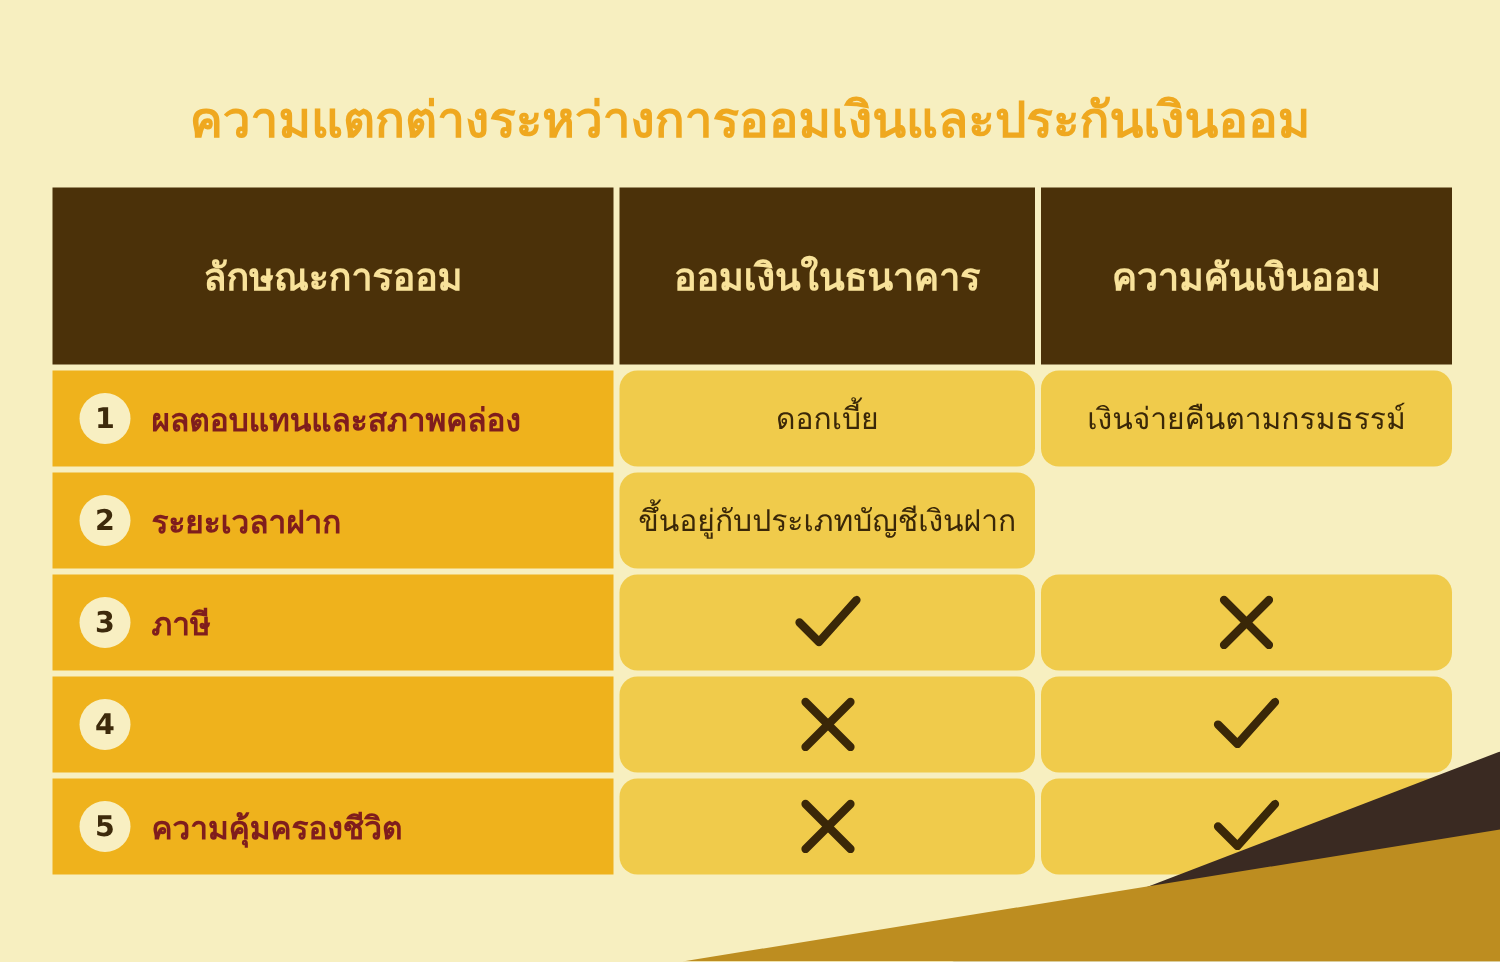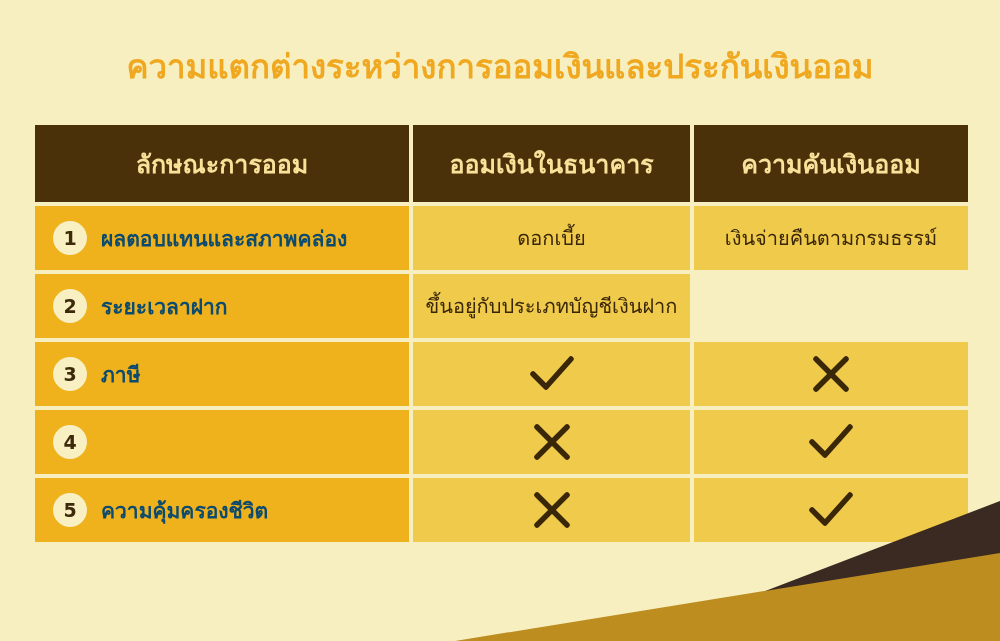--- a/index.html
+++ b/index.html
@@ -28,21 +28,21 @@
     bottom: 0;
     width: 560px;
     height: 140px;
     pointer-events: none;
   }
 
   
   #title {
     position: absolute;
     left: 0;
-    top: 47px;
+    top: 60px;
     width: 1000px;
     text-align: center;
     font-size: 33px;
     font-weight: bold;
     color: #EFA81F;
     letter-spacing: 0px;
     line-height: 1.2;
     white-space: nowrap;
   }
 
@@ -65,60 +65,61 @@
     display: flex;
     align-items: center;
   }
   .col-1 { width: 374px; margin-right: 4px; }
   .col-2 { width: 277px; margin-right: 4px; text-align: right; }
   .col-3 { width: 274px; }
 
   
   .header-row .cell {
     background: #4B3109;
-    height: 77px;
+    height: 118px;
     justify-content: center;
     color: #F8E29A;
     font-size: 25px;
     font-weight: bold;
   }
 
   
   .body-row .cell {
     height: 64px;
   }
   .body-row .col-1 {
     background: #EFB21C;
     justify-content: flex-start;
     padding-left: 18px;
   }
   .body-row .col-2,
   .body-row .col-3 {
     background: #F0CB4B;
     justify-content: center;
+    border-radius: 12px;
   }
 
   .num-badge {
     flex: 0 0 auto;
     width: 34px;
     height: 34px;
     border-radius: 50%;
     background: #F8EFC2;
     color: #3D2A0B;
     font-size: 19px;
     font-weight: bold;
     display: flex;
     align-items: center;
     justify-content: center;
     margin-right: 14px;
   }
   .row-label {
     font-size: 21px;
     font-weight: bold;
-    color: #0c4a6e;
+    color: #7f1d1d;
     white-space: nowrap;
   }
   .cell-text {
     font-size: 20px;
     color: #3A2708;
     white-space: nowrap;
   }
   .mark {
     font-size: 0;
     line-height: 0;

